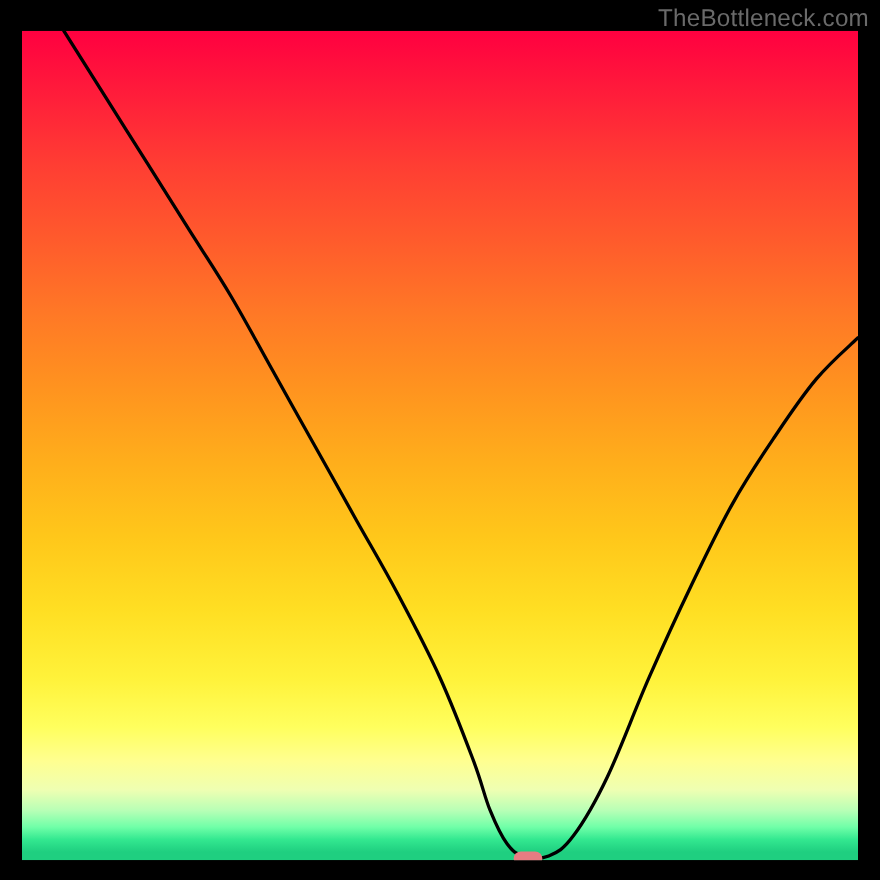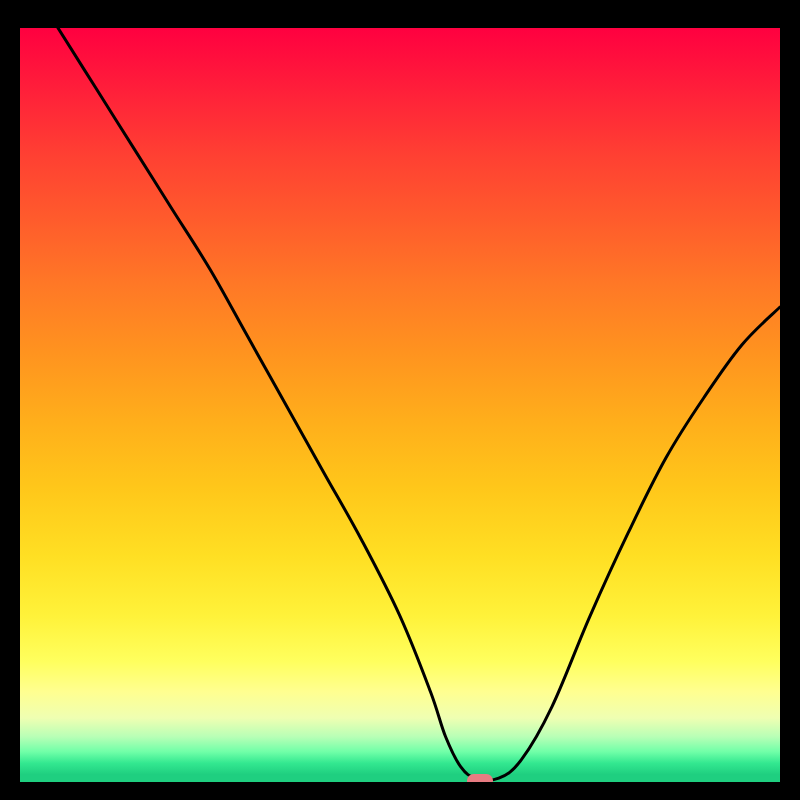--- a/index.html
+++ b/index.html
@@ -71,20 +71,21 @@
     position: absolute;
     inset: 0;
     width: 100%;
     height: 100%;
   }
 </style>
 </head>
 <body>
 
 <div class="frame">
+  <div class="watermark">TheBottleneck.com</div>
 
   <div class="plot-area">
     <div class="gradient"></div>
     <svg class="curve" viewBox="0 0 760 754" preserveAspectRatio="none">
       <path id="curve-path" d="M 38.0 0.0 C 44.8 10.9, 62.3 38.6, 76.0 60.3 C 89.7 82.0, 100.3 98.9, 114.0 120.6 C 127.7 142.4, 138.3 159.2, 152.0 181.0 C 165.7 202.7, 176.3 218.2, 190.0 241.3 C 203.7 264.4, 214.3 284.7, 228.0 309.1 C 241.7 333.6, 252.3 352.6, 266.0 377.0 C 279.7 401.4, 290.3 420.4, 304.0 444.9 C 317.7 469.3, 328.3 486.9, 342.0 512.7 C 355.7 538.5, 367.7 561.0, 380.0 588.1 C 392.3 615.3, 402.2 641.8, 410.4 663.5 C 418.6 685.2, 420.1 695.2, 425.6 708.8 C 431.1 722.3, 435.3 731.5, 440.8 738.9 C 446.3 746.4, 449.2 748.2, 456.0 750.2 C 462.8 752.3, 470.6 753.6, 478.8 750.2 C 487.0 746.8, 492.0 744.3, 501.6 731.4 C 511.2 718.5, 519.7 704.4, 532.0 678.6 C 544.3 652.8, 556.3 619.3, 570.0 588.1 C 583.7 556.9, 594.3 533.7, 608.0 505.2 C 621.7 476.7, 632.3 454.2, 646.0 429.8 C 659.7 405.4, 670.3 389.8, 684.0 369.5 C 697.7 349.1, 708.3 333.0, 722.0 316.7 C 735.7 300.4, 753.2 285.8, 760.0 279.0" fill="none" stroke="#000" stroke-width="3" stroke-linecap="round" stroke-linejoin="round"></path>
     </svg>
     <div class="marker" id="marker" style="left: 446.8px; top: 745.5px;"></div>
   </div>
 </div>
 

